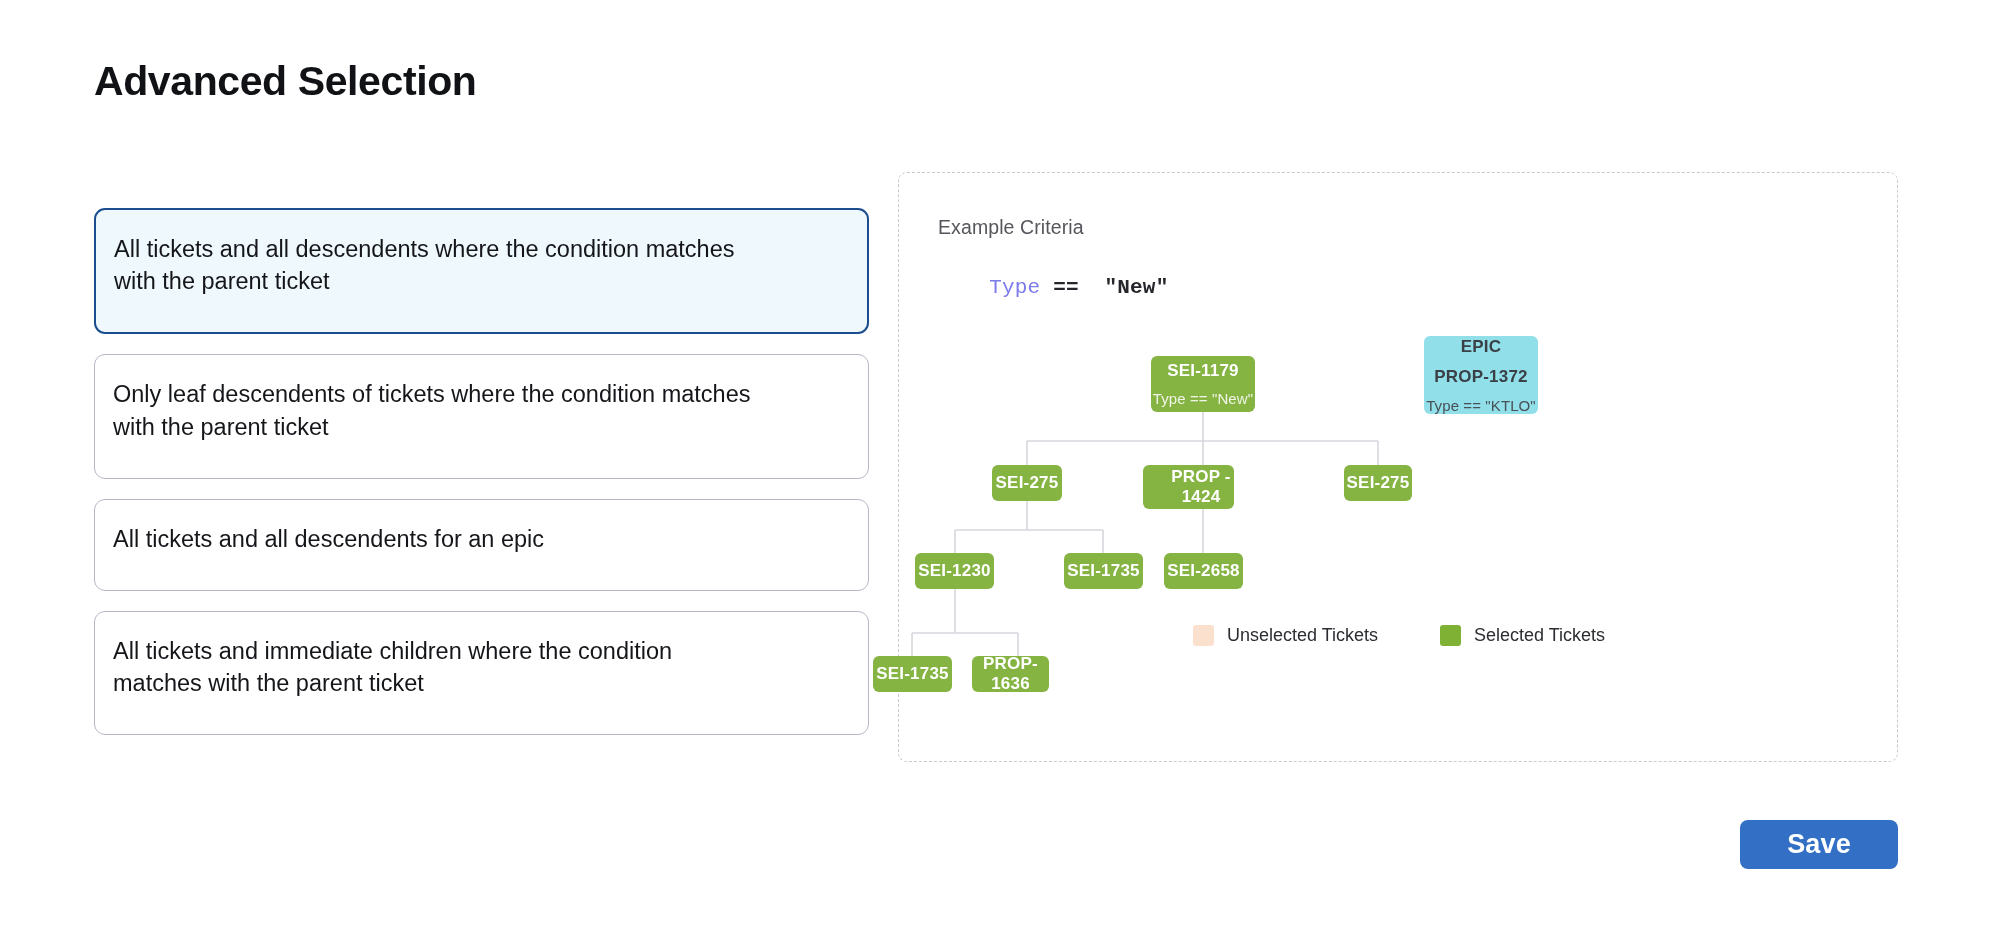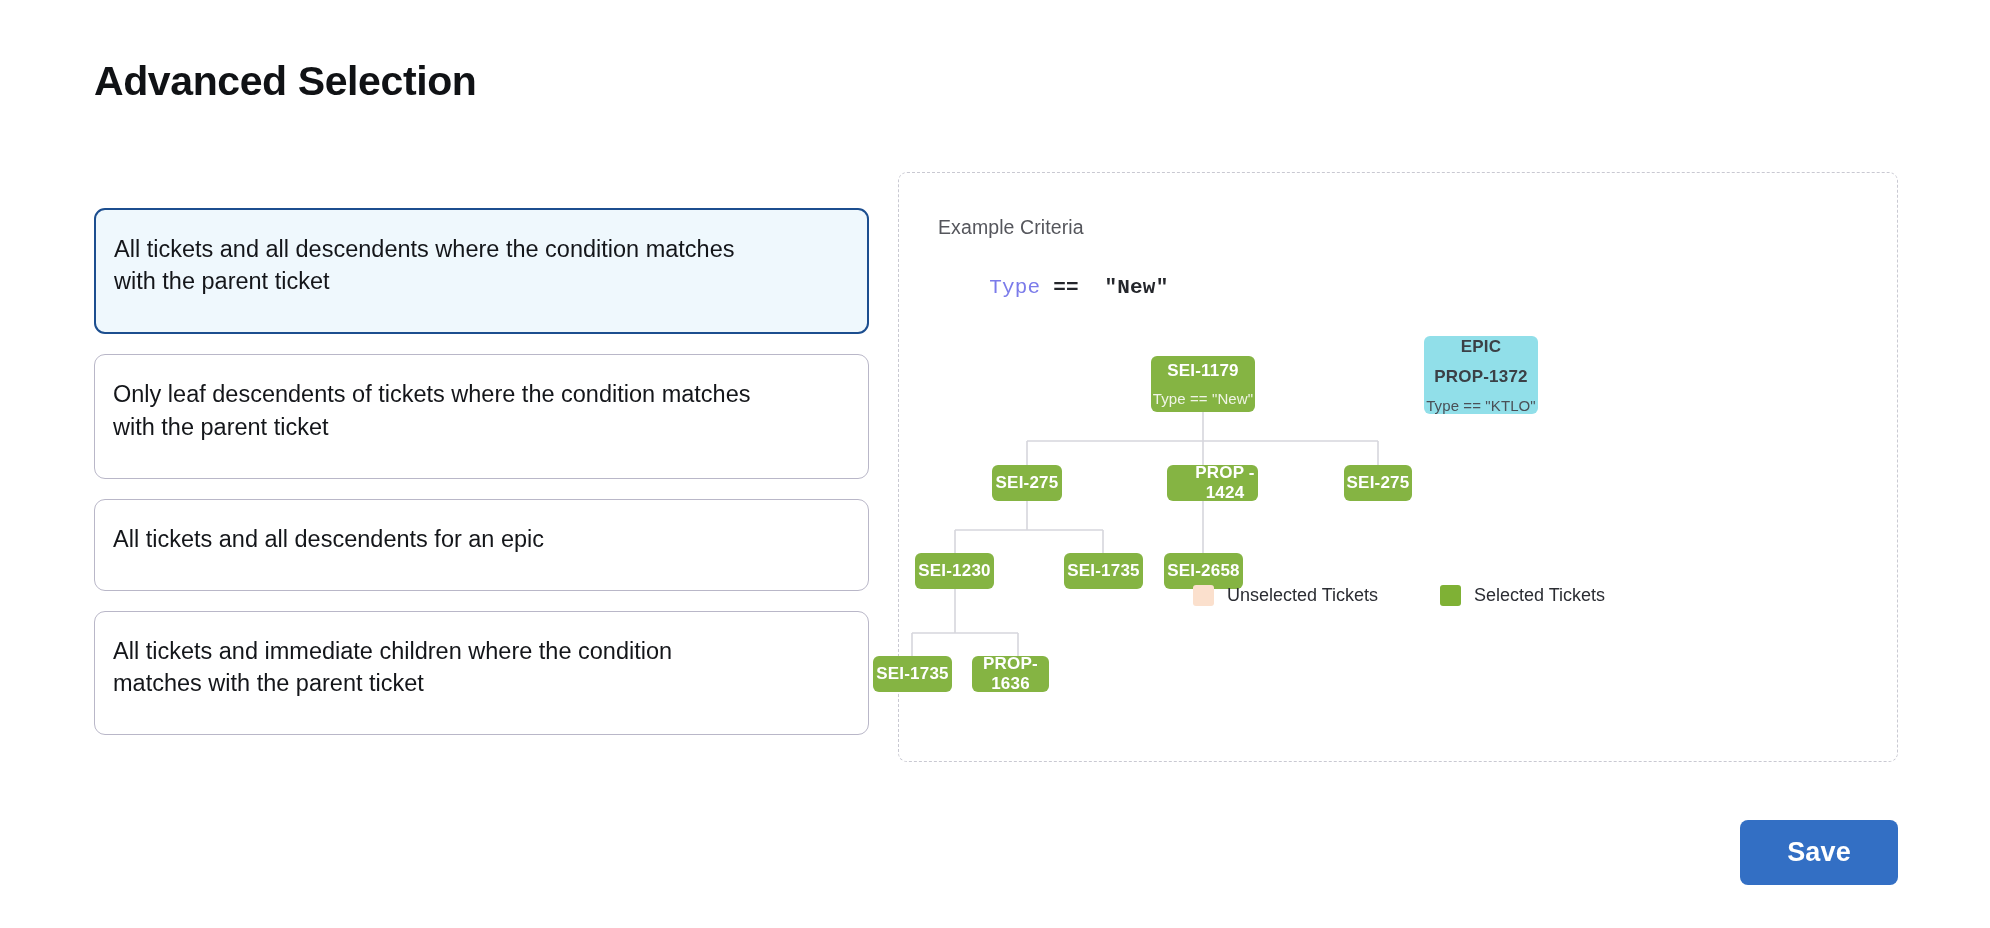--- a/index.html
+++ b/index.html
@@ -150,20 +150,21 @@
     align-items: center;
     gap: 62px;
     z-index: 3;
   }
   .legend-item {
     display: flex;
     align-items: flex-start;
     gap: 13px;
     font-size: 18px;
     color: #2b2d33;
+    margin-top: 40px;
   }
   .legend-swatch {
     width: 21px;
     height: 21px;
     border-radius: 3px;
   }
 
   
   .footer {
     position: absolute;
@@ -183,21 +184,21 @@
     letter-spacing: 0.2px;
   }
   .btn-cancel {
     background: #f2f2f7;
     color: #5d5f6e;
     padding: 17px 40px;
   }
   .btn-save {
     background: #336fc4;
     color: #ffffff;
-    padding: 17px 47px;
+    padding: 9px 47px;
   }
 </style>
 </head>
 <body>
 
 <div class="page-title">Advanced Selection</div>
 
 <div class="options">
 
   <div class="option-card selected">
@@ -260,21 +261,21 @@
     <div class="node epic" style="left:525px; top:163px; width:114px; height:78px;">
       <span>EPIC</span>
       <span class="node-line2">PROP-1372</span>
       <span class="node-sub">Type == "KTLO"</span>
     </div>
 
     <div class="node" style="left:93px; top:292px; width:70px; height:36px;">
       <span>SEI-275</span>
     </div>
 
-    <div class="node" style="left:268px; top:292px; width:91px; height:36px;padding-left:25px;">
+    <div class="node" style="left:244px; top:292px; width:91px; height:44px;padding-left:25px;">
       <span>PROP - 1424</span>
     </div>
 
     <div class="node" style="left:445px; top:292px; width:68px; height:36px;">
       <span>SEI-275</span>
     </div>
 
     <div class="node" style="left:16px; top:380px; width:79px; height:36px;">
       <span>SEI-1230</span>
     </div>

